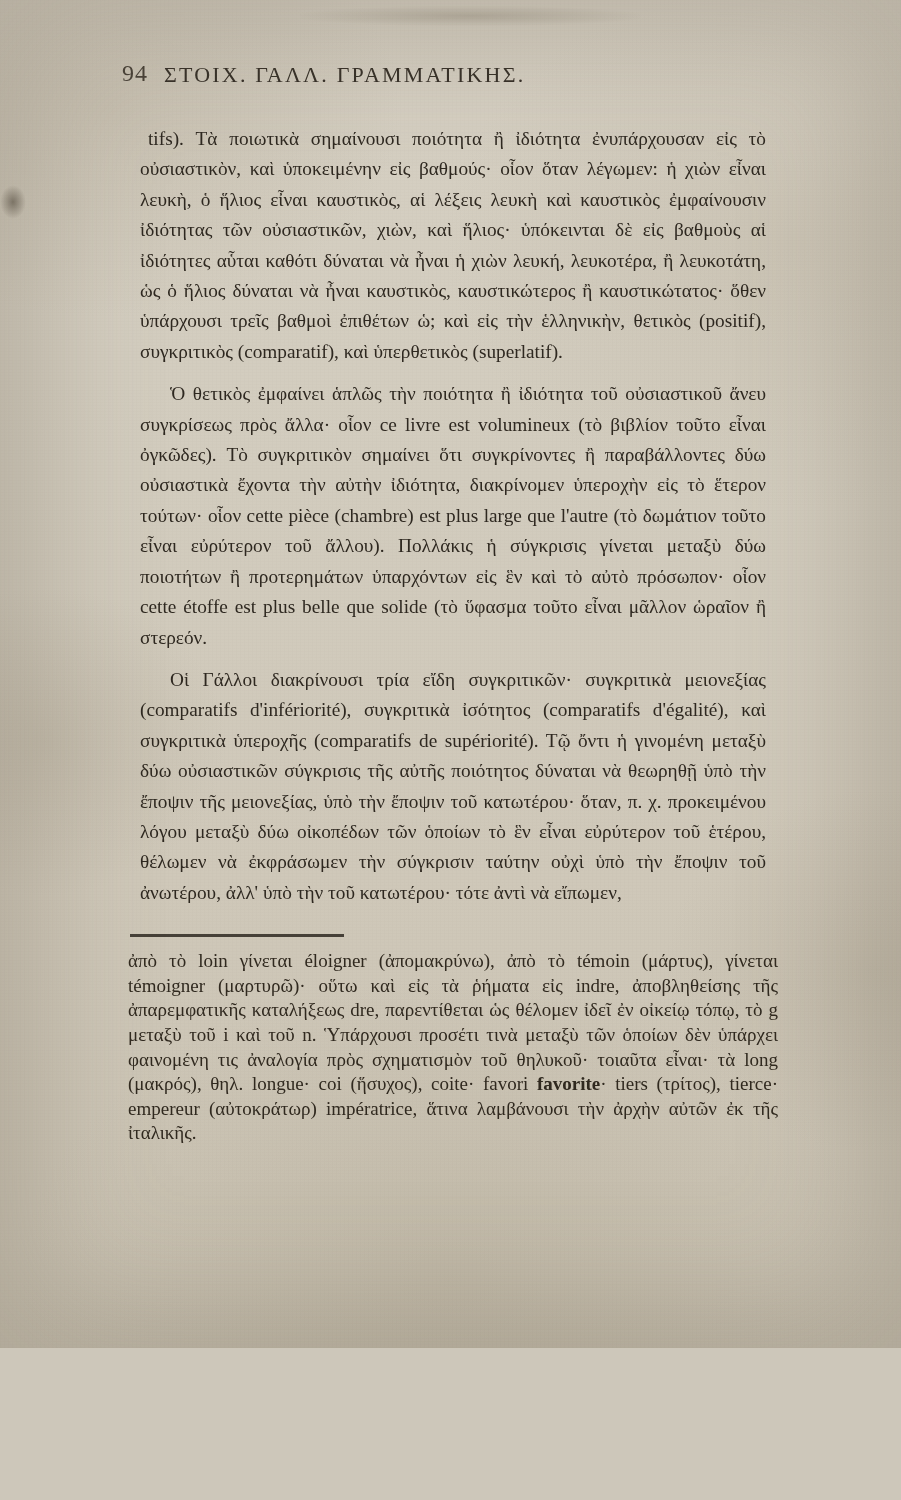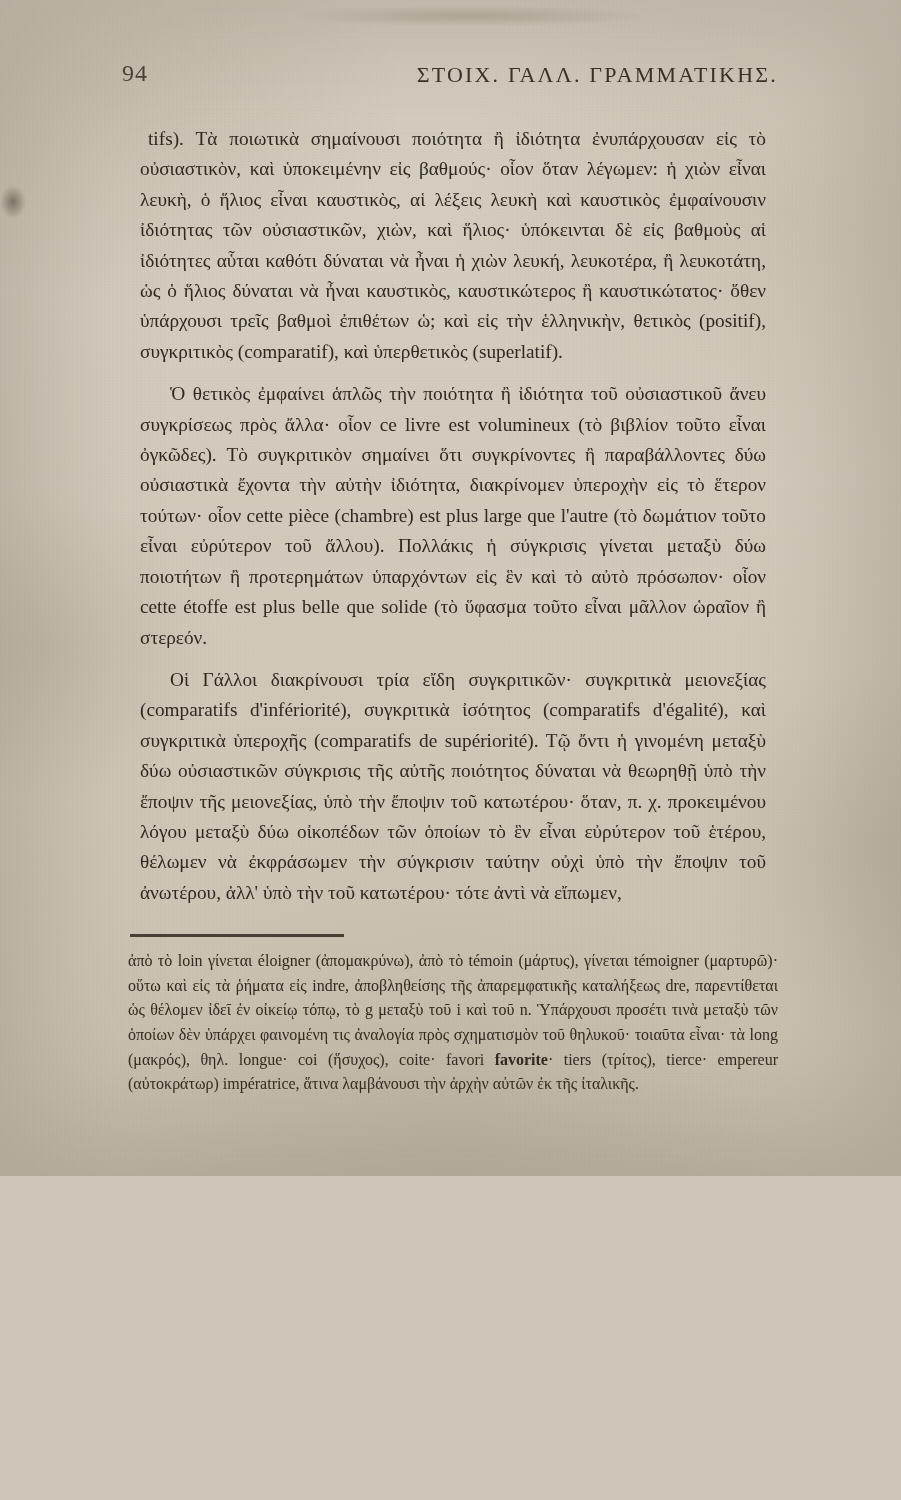--- a/index.html
+++ b/index.html
@@ -10,21 +10,21 @@
     width: 901px;
     height: 1500px;
     background: #cdc7ba;
     font-family: "Liberation Serif", serif;
     overflow: hidden;
   }
   
   .page {
     position: relative;
     width: 901px;
-    height: 1176px;
+    height: 1348px;
     background:
       radial-gradient(ellipse 420px 300px at 12% 8%, rgba(168,158,138,0.30), rgba(168,158,138,0) 70%),
       radial-gradient(ellipse 500px 380px at 88% 18%, rgba(176,166,146,0.26), rgba(176,166,146,0) 70%),
       radial-gradient(ellipse 600px 420px at 50% 95%, rgba(170,160,140,0.30), rgba(170,160,140,0) 72%),
       radial-gradient(ellipse 260px 220px at 5% 55%, rgba(150,140,120,0.22), rgba(150,140,120,0) 70%),
       radial-gradient(ellipse 300px 260px at 97% 72%, rgba(150,140,120,0.20), rgba(150,140,120,0) 70%),
       linear-gradient(180deg, #d6d0c3 0%, #d2ccbe 35%, #cfc8b9 65%, #c9c2b2 100%);
     overflow: hidden;
   }
   .grain {
@@ -63,21 +63,21 @@
     font-size: 24px;
     letter-spacing: 1px;
     color: #3a332a;
     opacity: 0.92;
   }
   .running-head {
     position: absolute;
     left: 0;
     right: 0;
     top: 10px;
-    text-align: right;
+    text-align: left;
     font-size: 22px;
     letter-spacing: 2.2px;
     color: #332d25;
     padding-left: 36px;
   }
   
   .body-text {
     margin-top: 8px;
     font-size: 19.3px;
     line-height: 30.4px;
@@ -96,21 +96,21 @@
   .footnote-rule {
     margin-top: 26px;
     margin-left: 2px;
     width: 214px;
     height: 3px;
     background: #332d25;
     opacity: 0.88;
   }
   .footnote {
     margin-top: 12px;
-    font-size: 16px;
+    font-size: 19px;
     line-height: 24.6px;
     text-align: justify;
     color: #30291f;
   }
   .footnote p {
     margin: 0;
     text-indent: 0;
   }
   .fn-bold { font-weight: bold; }
   

